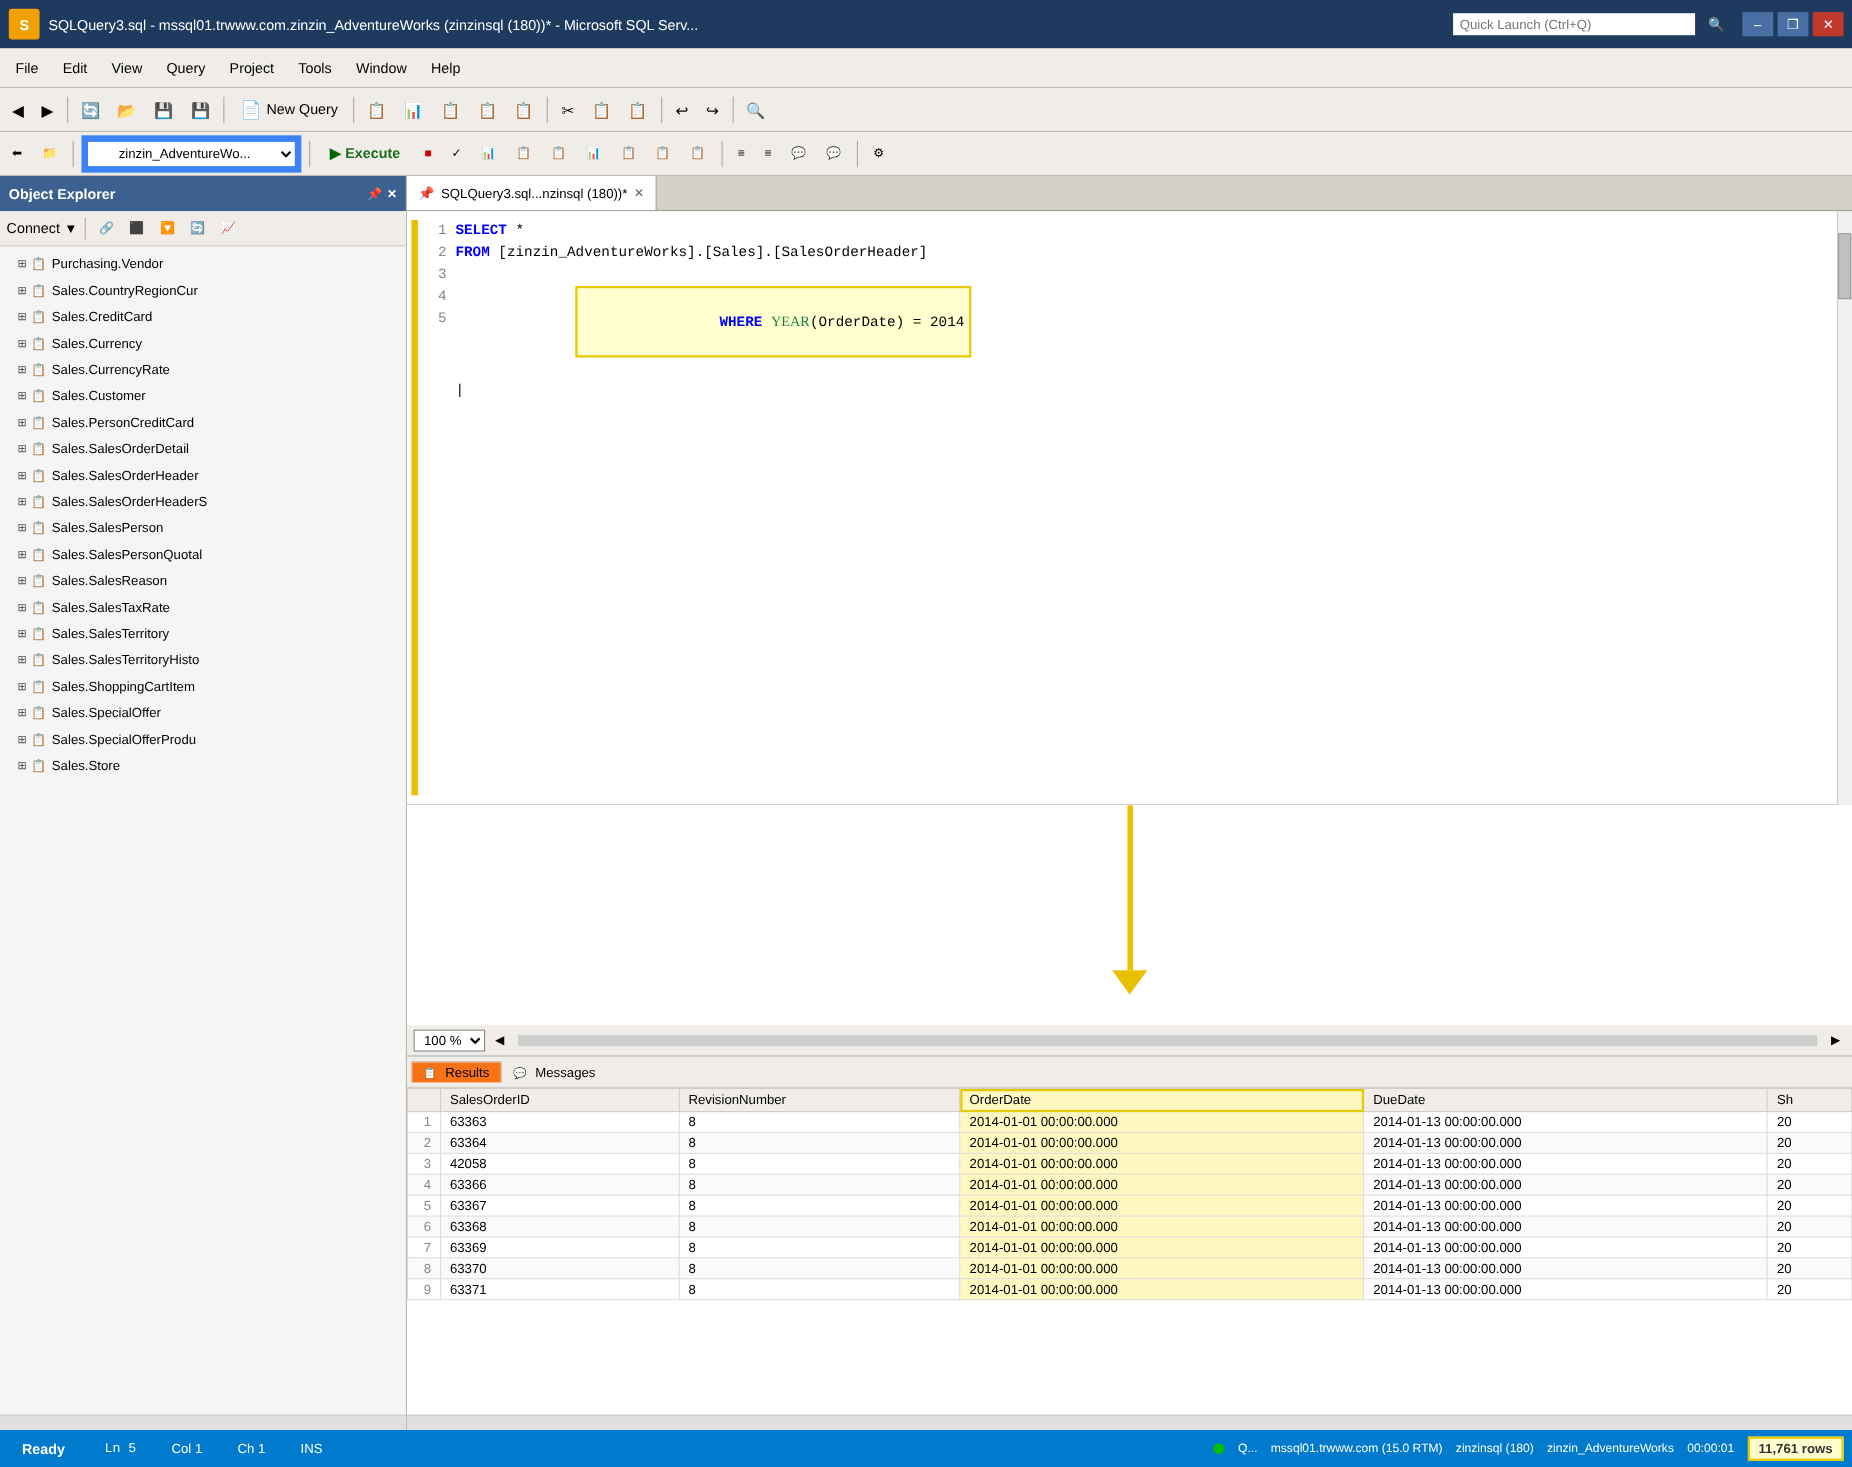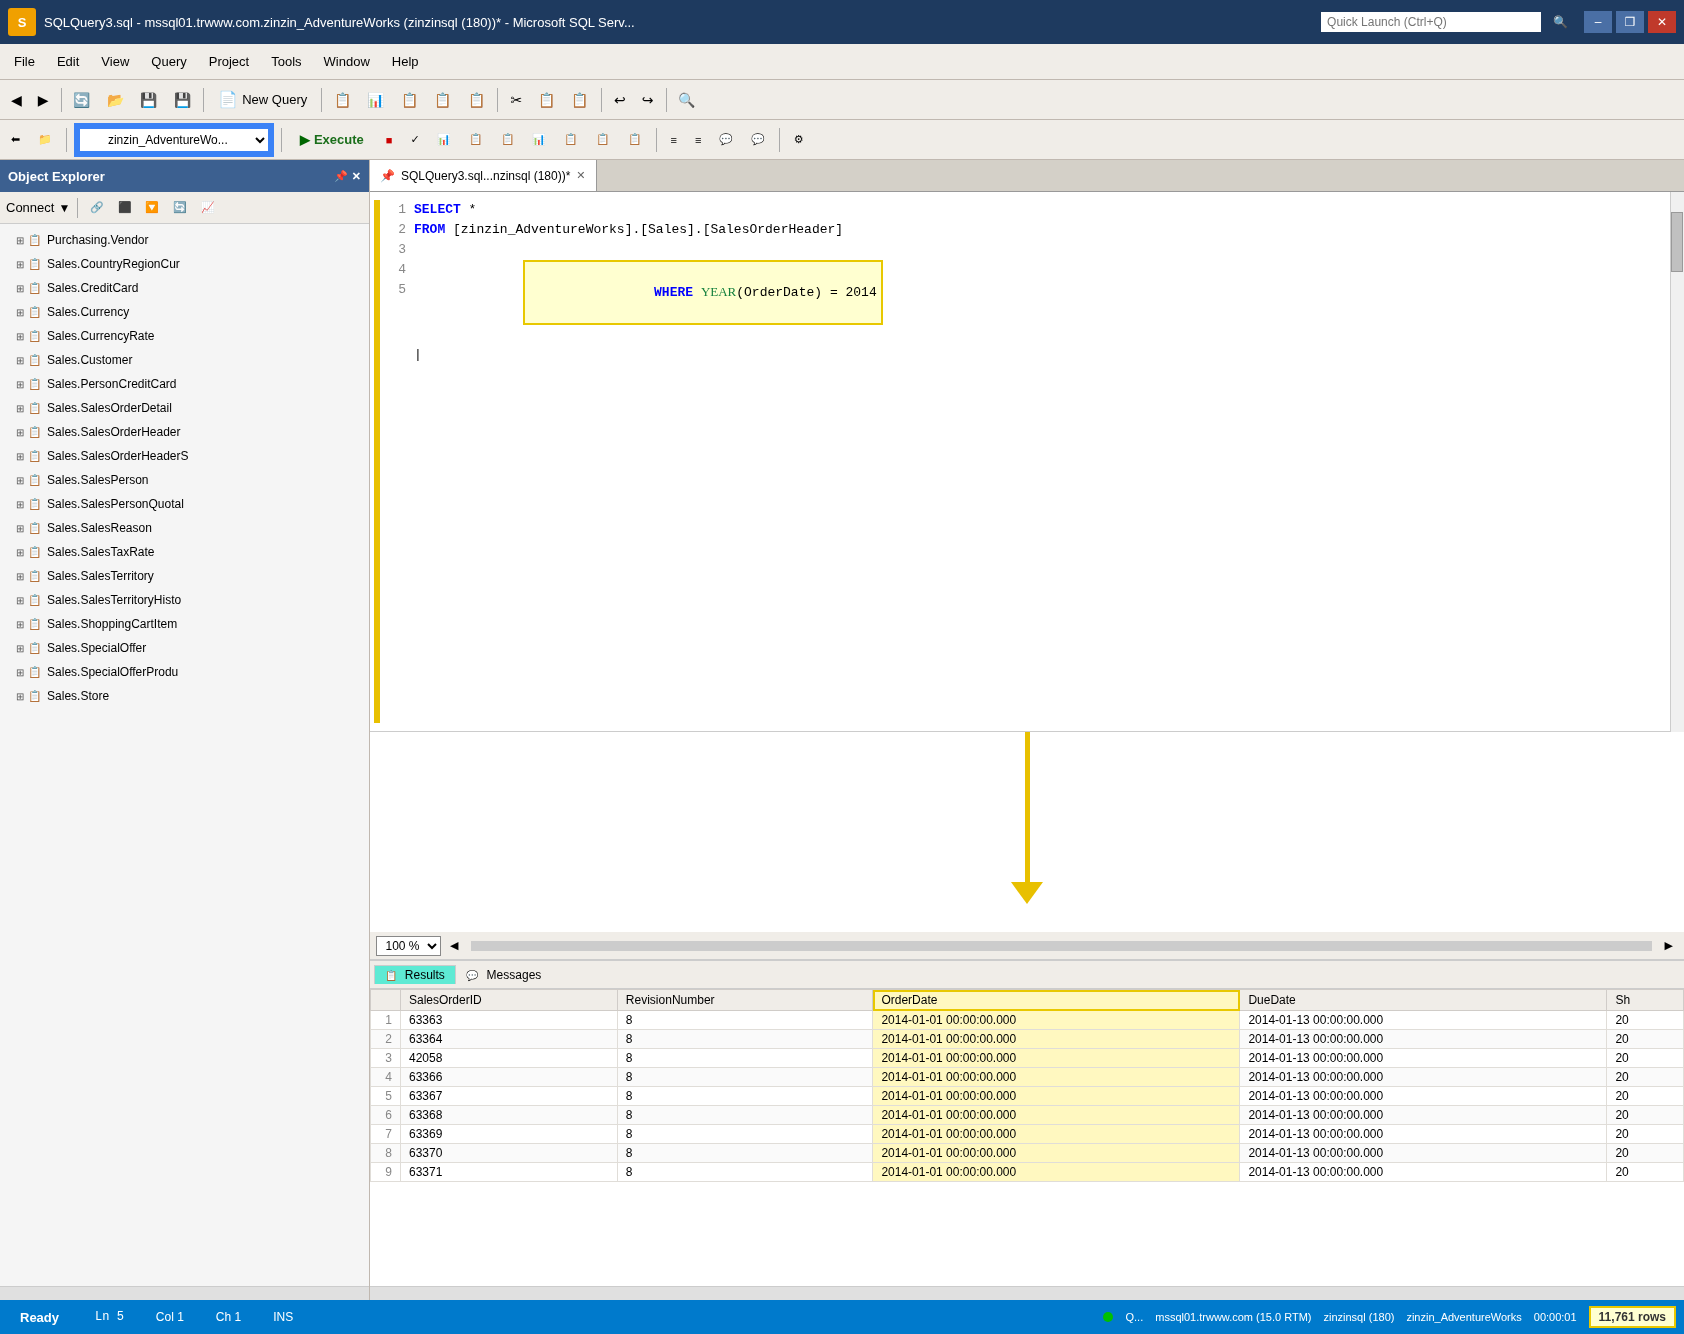--- a/index.html
+++ b/index.html
@@ -290,21 +290,21 @@
       padding: 0 4px;
     }
     .results-tab {
       padding: 2px 10px;
       font-size: 12px;
       cursor: pointer;
       border: 1px solid transparent;
       border-bottom: none;
     }
     .results-tab.active {
-      background: #5eead4;
+      background: #f97316;
       border-color: #ccc;
       border-bottom-color: white;
     }
     .results-tab-icon { font-size: 10px; margin-right: 4px; }
 
     
     .data-grid {
       flex: 1;
       overflow: auto;
       position: relative;

